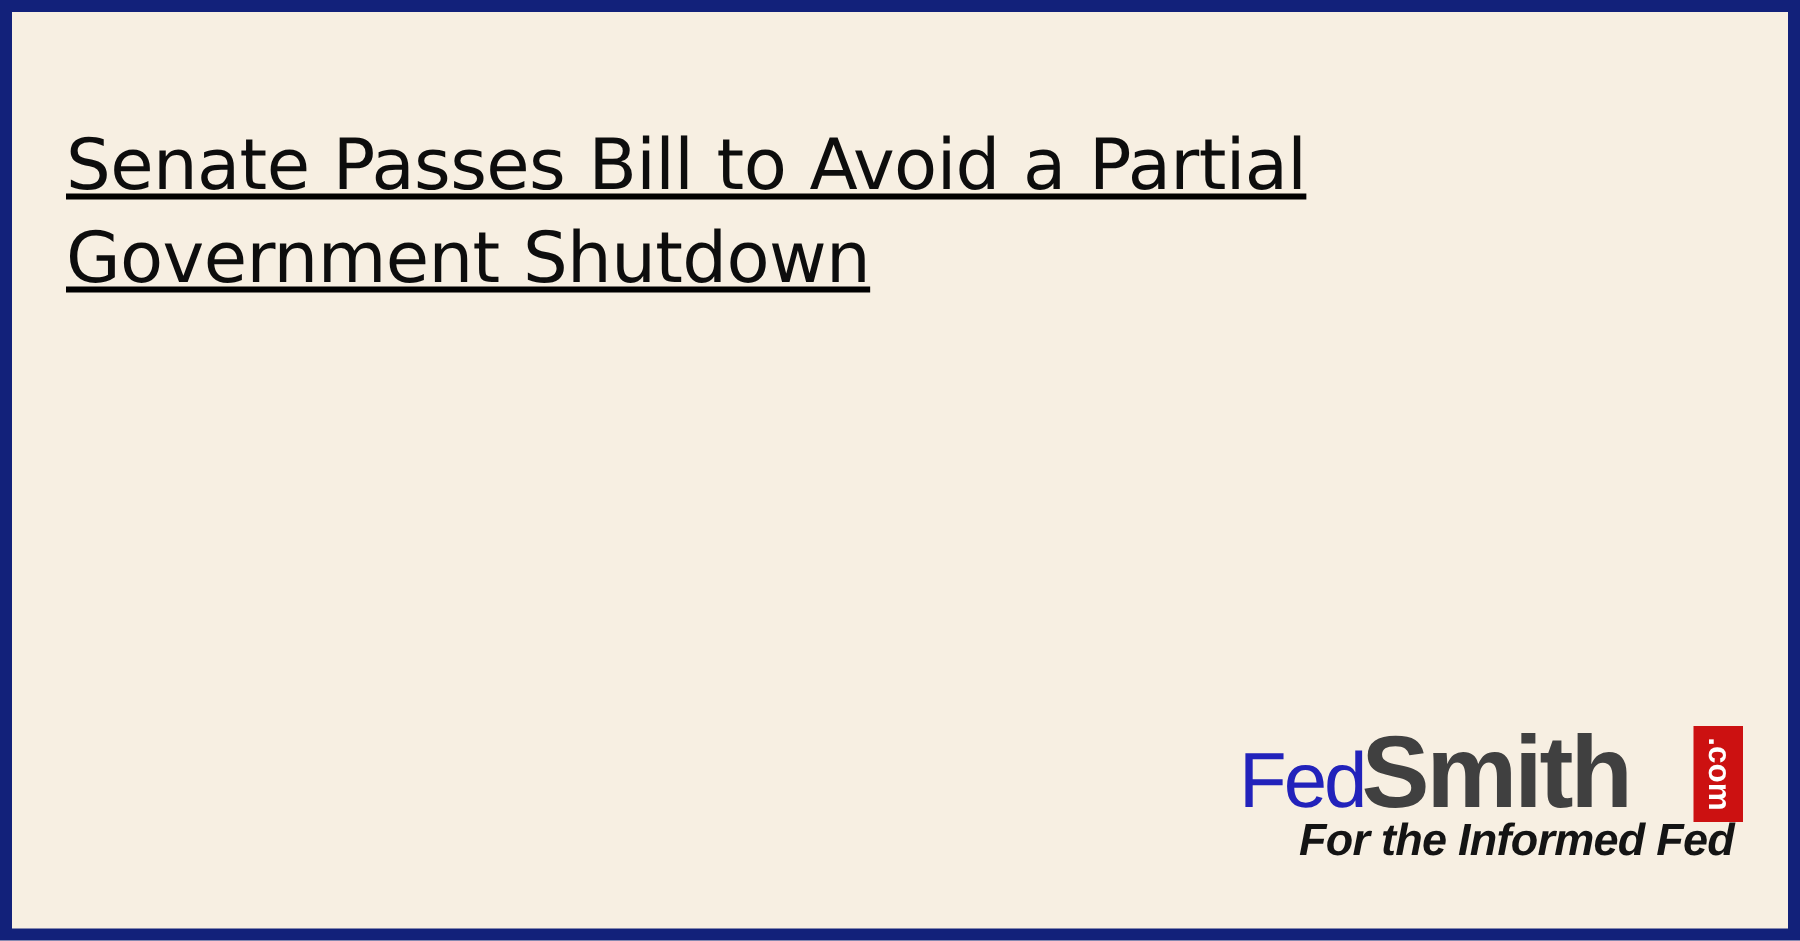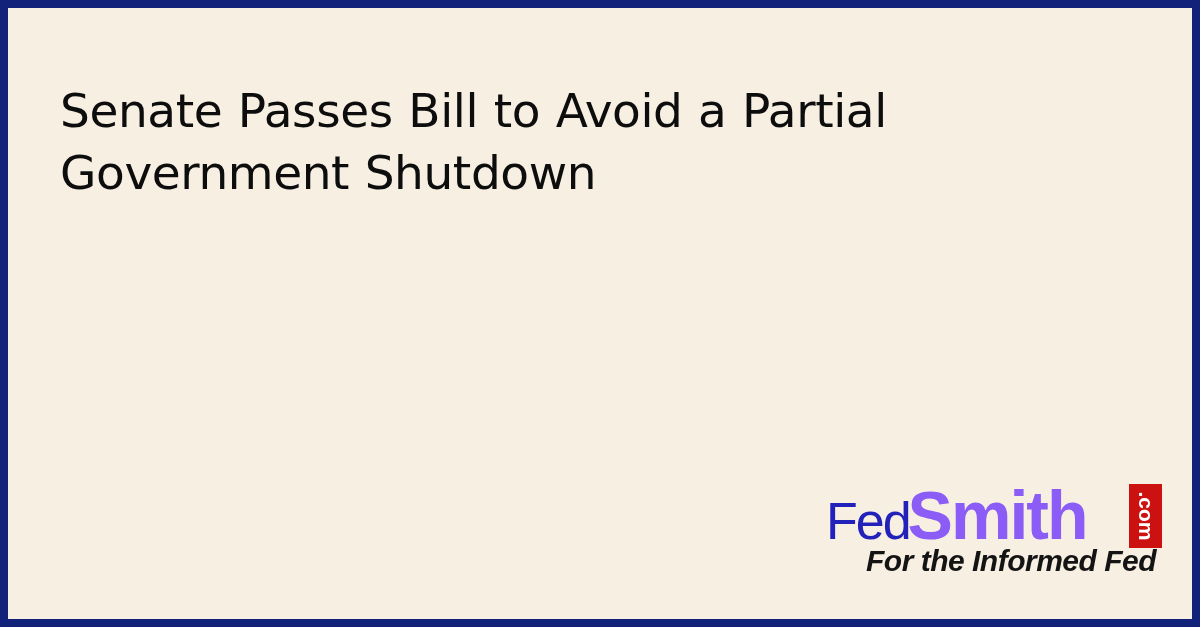--- a/index.html
+++ b/index.html
@@ -23,23 +23,24 @@
     width: 1200px;
     height: 627px;
     background: #f7efe2;
     border: 8px solid #12217a;
     overflow: hidden;
   }
 
   
   .headline-wrap {
     position: absolute;
-    left: 52px;
+    left: 36px;
     top: 72px;
     width: 1000px;
+    text-decoration: underline;
   }
 
   .headline {
     margin: 0;
     font-family: "DejaVu Sans", sans-serif;
     font-weight: 400;
     font-size: 47px;
     line-height: 62px;
     letter-spacing: -0.4px;
     color: #0d0d0d;
@@ -70,21 +71,21 @@
     letter-spacing: -2px;
     color: #2222bb;
     vertical-align: baseline;
   }
 
   .logo-smith {
     font-family: "Liberation Sans", sans-serif;
     font-weight: 700;
     font-size: 68px;
     letter-spacing: -2px;
-    color: #8b5cf6;
+    color: #404040;
     vertical-align: baseline;
     margin-left: -2px;
   }
 
   
   .logo-com {
     position: absolute;
     right: 0;
     top: 4px;
     width: 33px;

